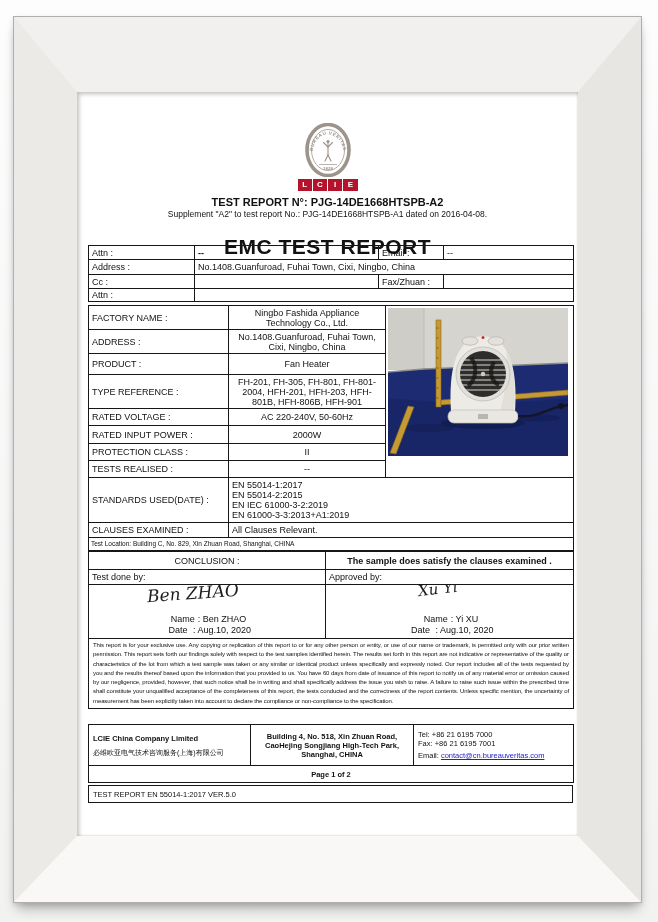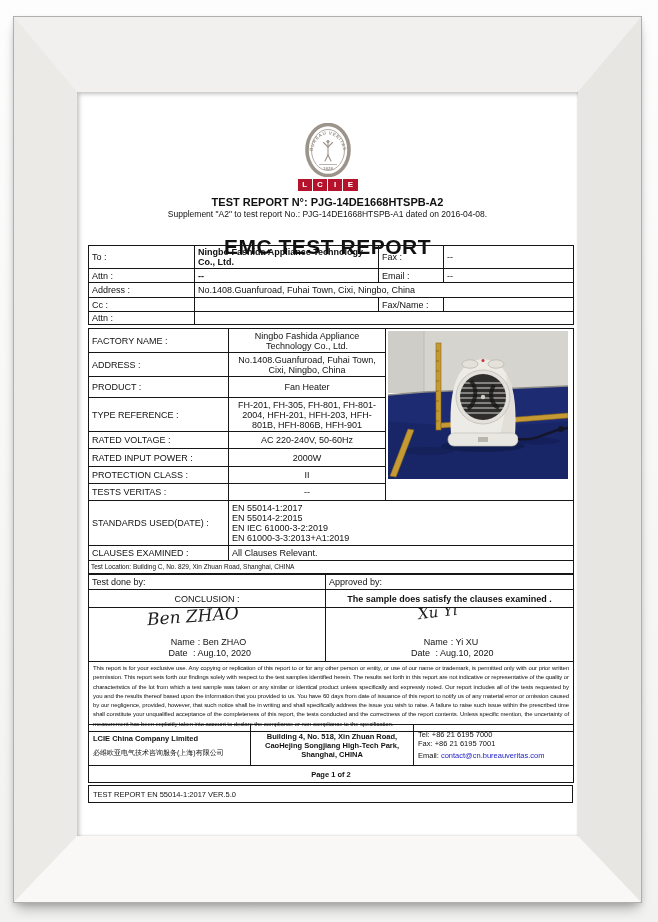--- a/index.html
+++ b/index.html
@@ -47,21 +47,21 @@
   .sig{position:absolute;font-family:"DejaVu Serif", serif;font-style:italic;color:#1c1c1c;white-space:nowrap;}
   .sig1{left:58px;top:3px;font-size:17px;transform:rotate(-4deg);}
   .sig2{left:92px;top:-1px;font-size:15px;transform:rotate(-7deg);}
   .nd{line-height:11px;font-size:9px;text-align:center;}
   .ndl{display:inline-block;width:30px;}
   .disc{font-size:6px;line-height:9.3px;text-align:justify;padding:2px 4px;vertical-align:top;letter-spacing:-0.1px;}
   .ftr{position:absolute;top:632px;left:11px;width:485px;}
   .ftd{font-size:7.5px;line-height:9px;padding:2px 4px;vertical-align:middle;}
   .cn{font-size:7px;margin-top:5px;font-weight:normal;}
   .rt{}
-  .email-link{color:#2121c8;cursor:pointer;}
+  .email-link{color:#2121c8;text-decoration:underline;cursor:pointer;}
   .ver{margin-top:2px;}
   .pg td{height:12px;}
 </style>
 </head>
 <body>
 
 <div class="frame">
   <div class="bevel"></div>
   <div class="opening">
     <div class="paper">
@@ -101,40 +101,34 @@
       <div class="main">
 
         <table class="t1">
           <colgroup>
               <col style="width:106px">
               <col style="width:184px">
               <col style="width:65px">
               <col style="width:130px">
             </colgroup>
           <tbody>
-              <tr>
-            <td style="height:16px">To    :</td>
-            <td class="b">Ningbo Fashida Appliance Technology Co., Ltd.</td>
-            <td>Fax :</td>
-            <td>--</td>
-          </tr>
           <tr>
             <td style="height:11px">Attn :</td>
             <td class="b">--</td>
             <td>Email :</td>
             <td>--</td>
           </tr>
           <tr>
             <td style="height:12px">Address :</td>
             <td colspan="3">No.1408.Guanfuroad, Fuhai Town, Cixi, Ningbo, China</td>
           </tr>
           <tr>
             <td style="height:11px">Cc   :</td>
             <td></td>
-            <td>Fax/Name :</td>
+            <td>Fax/Zhuan :</td>
             <td></td>
           </tr>
           <tr>
             <td style="height:10px">Attn :</td>
             <td colspan="3"></td>
           </tr>
         </tbody>
           </table>
 
 
@@ -220,21 +214,21 @@
           </tr>
           <tr>
             <td style="height:15px">RATED INPUT POWER :</td>
             <td class="c">2000W</td>
           </tr>
           <tr>
             <td style="height:14px">PROTECTION CLASS :</td>
             <td class="c">II</td>
           </tr>
           <tr>
-            <td style="height:14px">TESTS VERITAS :</td>
+            <td style="height:14px">TESTS REALISED :</td>
             <td class="c">--</td>
           </tr>
           <tr>
             <td style="height:42px">STANDARDS USED(DATE) :</td>
             <td colspan="2">
               <div>EN 55014-1:2017</div>
               <div>EN 55014-2:2015</div>
               <div>EN IEC 61000-3-2:2019</div>
               <div>EN 61000-3-3:2013+A1:2019</div>
             </td>
@@ -249,26 +243,26 @@
         </tbody>
           </table>
 
         <table>
           <colgroup>
               <col style="width:237px">
               <col style="width:248px">
             </colgroup>
           <tbody>
               <tr>
+            <td class="c" style="height:15px">CONCLUSION :</td>
+            <td class="c b">The sample does satisfy the clauses examined .</td>
+          </tr>
+          <tr>
             <td style="height:12px">Test done by:</td>
             <td>Approved by:</td>
-          </tr>
-          <tr>
-            <td class="c" style="height:15px">CONCLUSION :</td>
-            <td class="c b">The sample does satisfy the clauses examined .</td>
           </tr>
           <tr>
             <td class="sigcell" style="height:49px">
               <div class="sig sig1">Ben ZHAO</div>
               <div class="nd"><span class="ndl">Name</span><span>: Ben ZHAO</span></div>
               <div class="nd"><span class="ndl">Date</span><span>: Aug.10, 2020</span></div>
             </td>
             <td class="sigcell">
               <div class="sig sig2">Xu Yi</div>
               <div class="nd"><span class="ndl">Name</span><span>: Yi XU</span></div>

